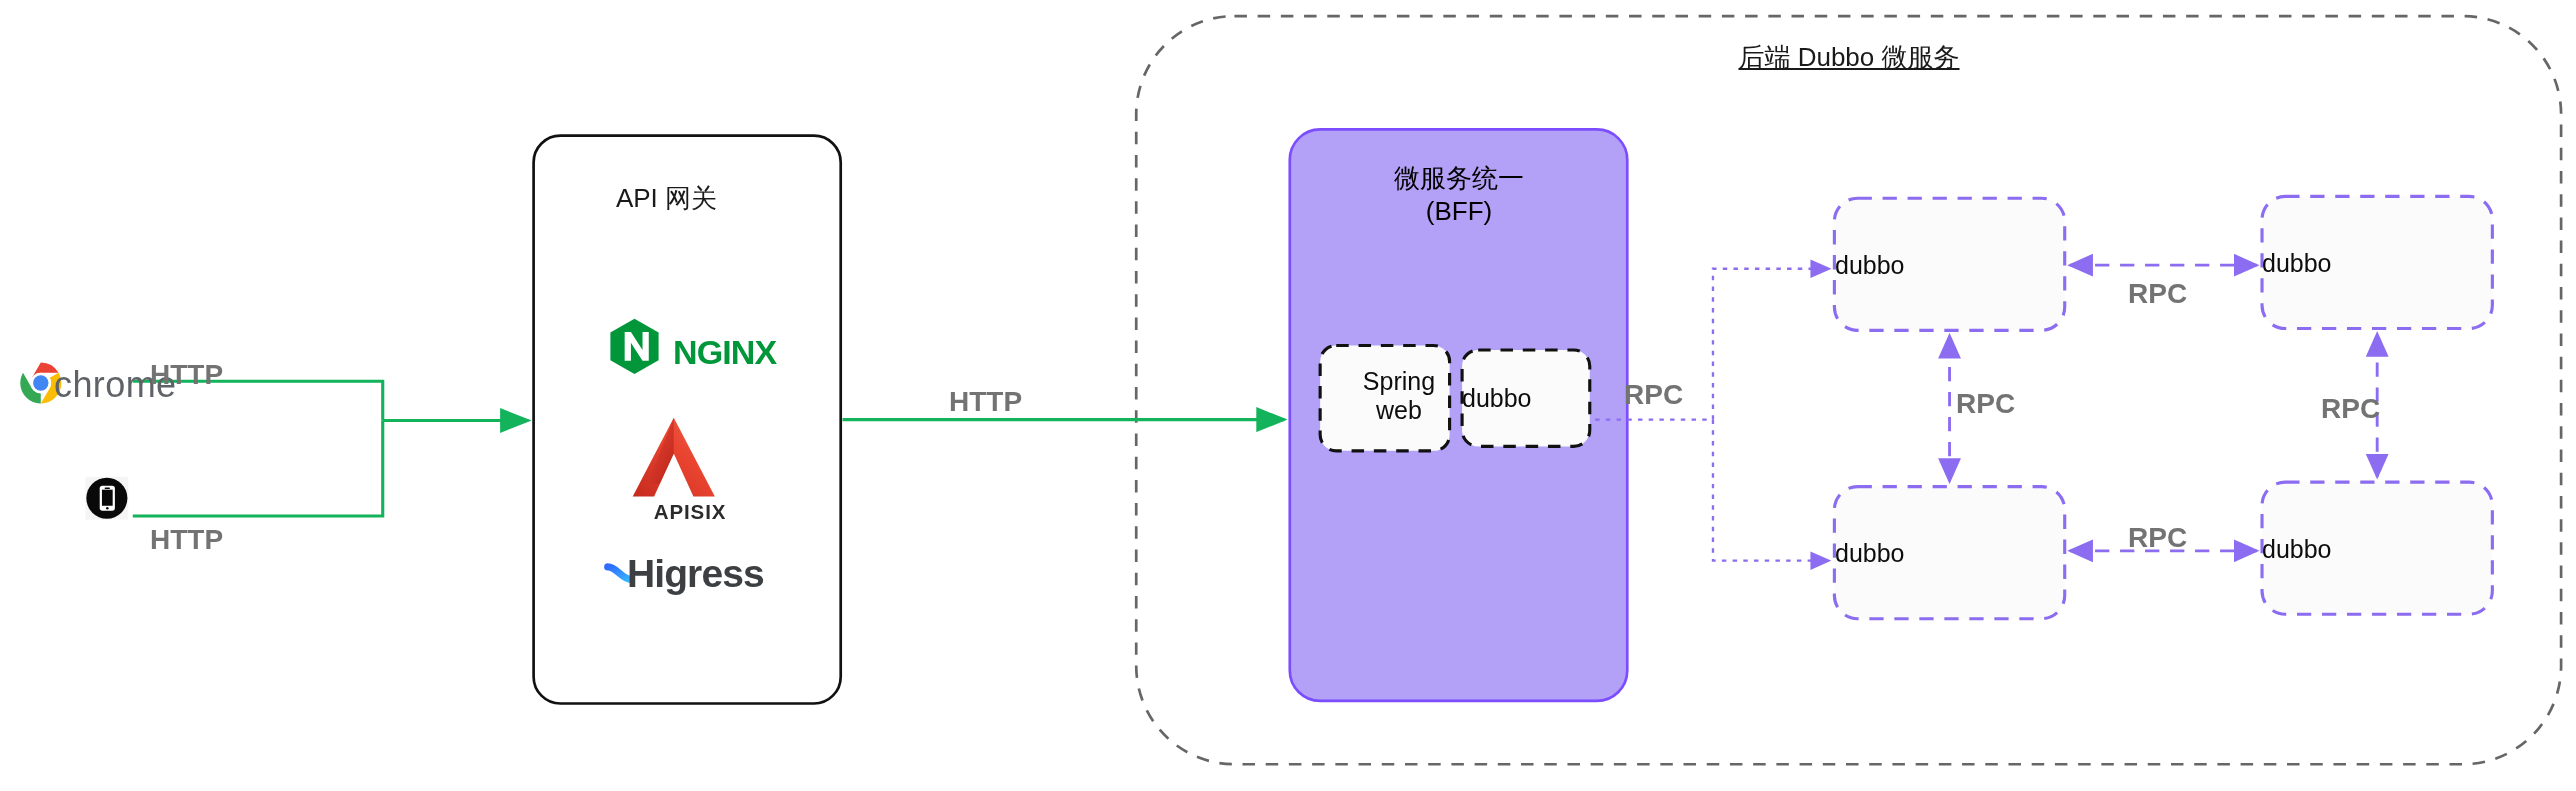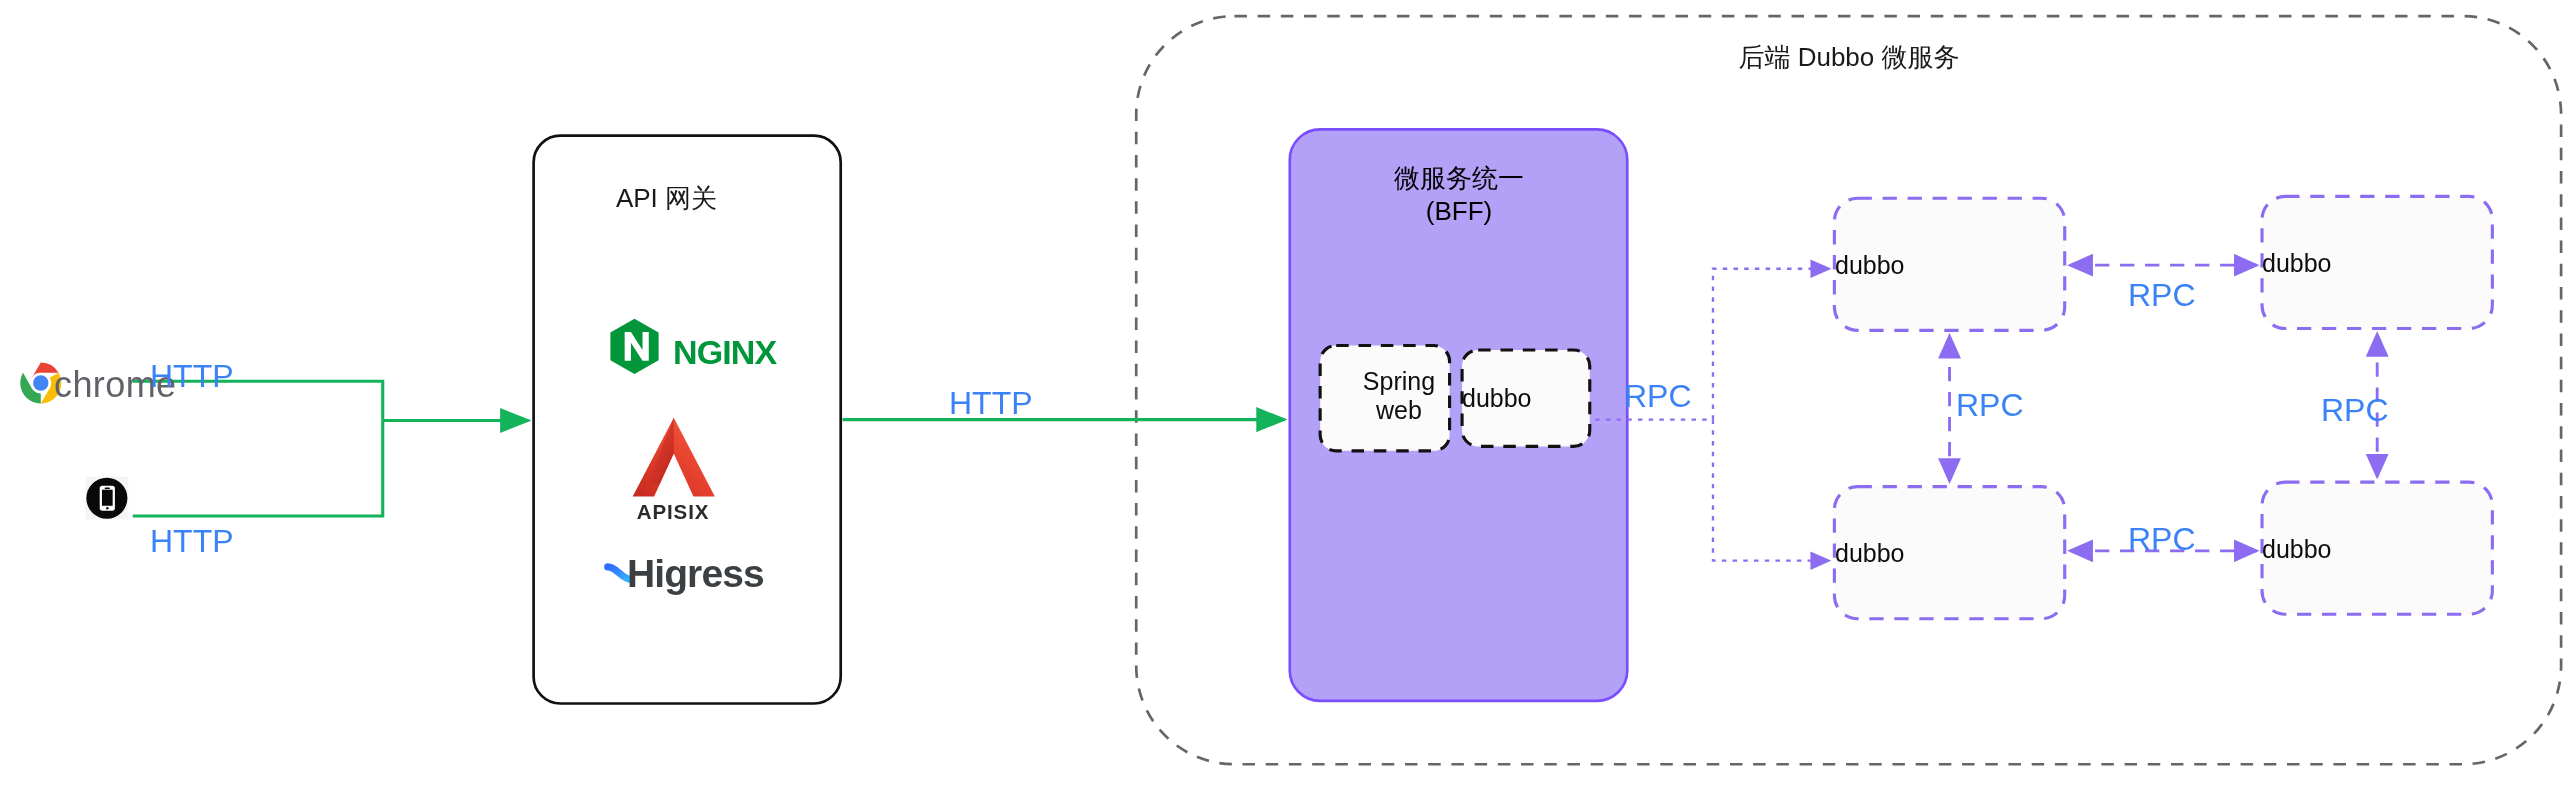--- a/index.html
+++ b/index.html
@@ -24,53 +24,56 @@
     width: 2576px;
     height: 791px;
   }
   .txt {
     position: absolute;
     color: #1a1a1a;
     white-space: pre;
     line-height: 1.18;
   }
   .lbl-edge {
-    font-size: 32px;
-    color: #3b82f6;
+    font-size: 28px;
+    color: #737373;
+    font-weight: bold;
   }
   .box-title {
     font-size: 26px;
     text-align: center;
   }
   .node-label {
     font-size: 25px;
     color: #0d0d0d;
   }
   .group-title {
     font-size: 26px;
     text-align: center;
     color: #1a1a1a;
+    text-decoration: underline;
   }
   .chrome-word {
     font-size: 36px;
     color: #5f6368;
     letter-spacing: 0.4px;
   }
   .higress-text {
     font-size: 39px;
     font-weight: bold;
     color: #3c4043;
     letter-spacing: -0.9px;
     text-align: right;
   }
   .apisix-text {
     font-size: 20.5px;
     font-weight: bold;
     color: #2b2b2b;
     letter-spacing: 0.9px;
+    margin-left: 17px;
   }
   .nginx-text {
     font-size: 34px;
     font-weight: bold;
     color: #009639;
     letter-spacing: -0.9px;
   }
 </style>
 </head>
 <body>

